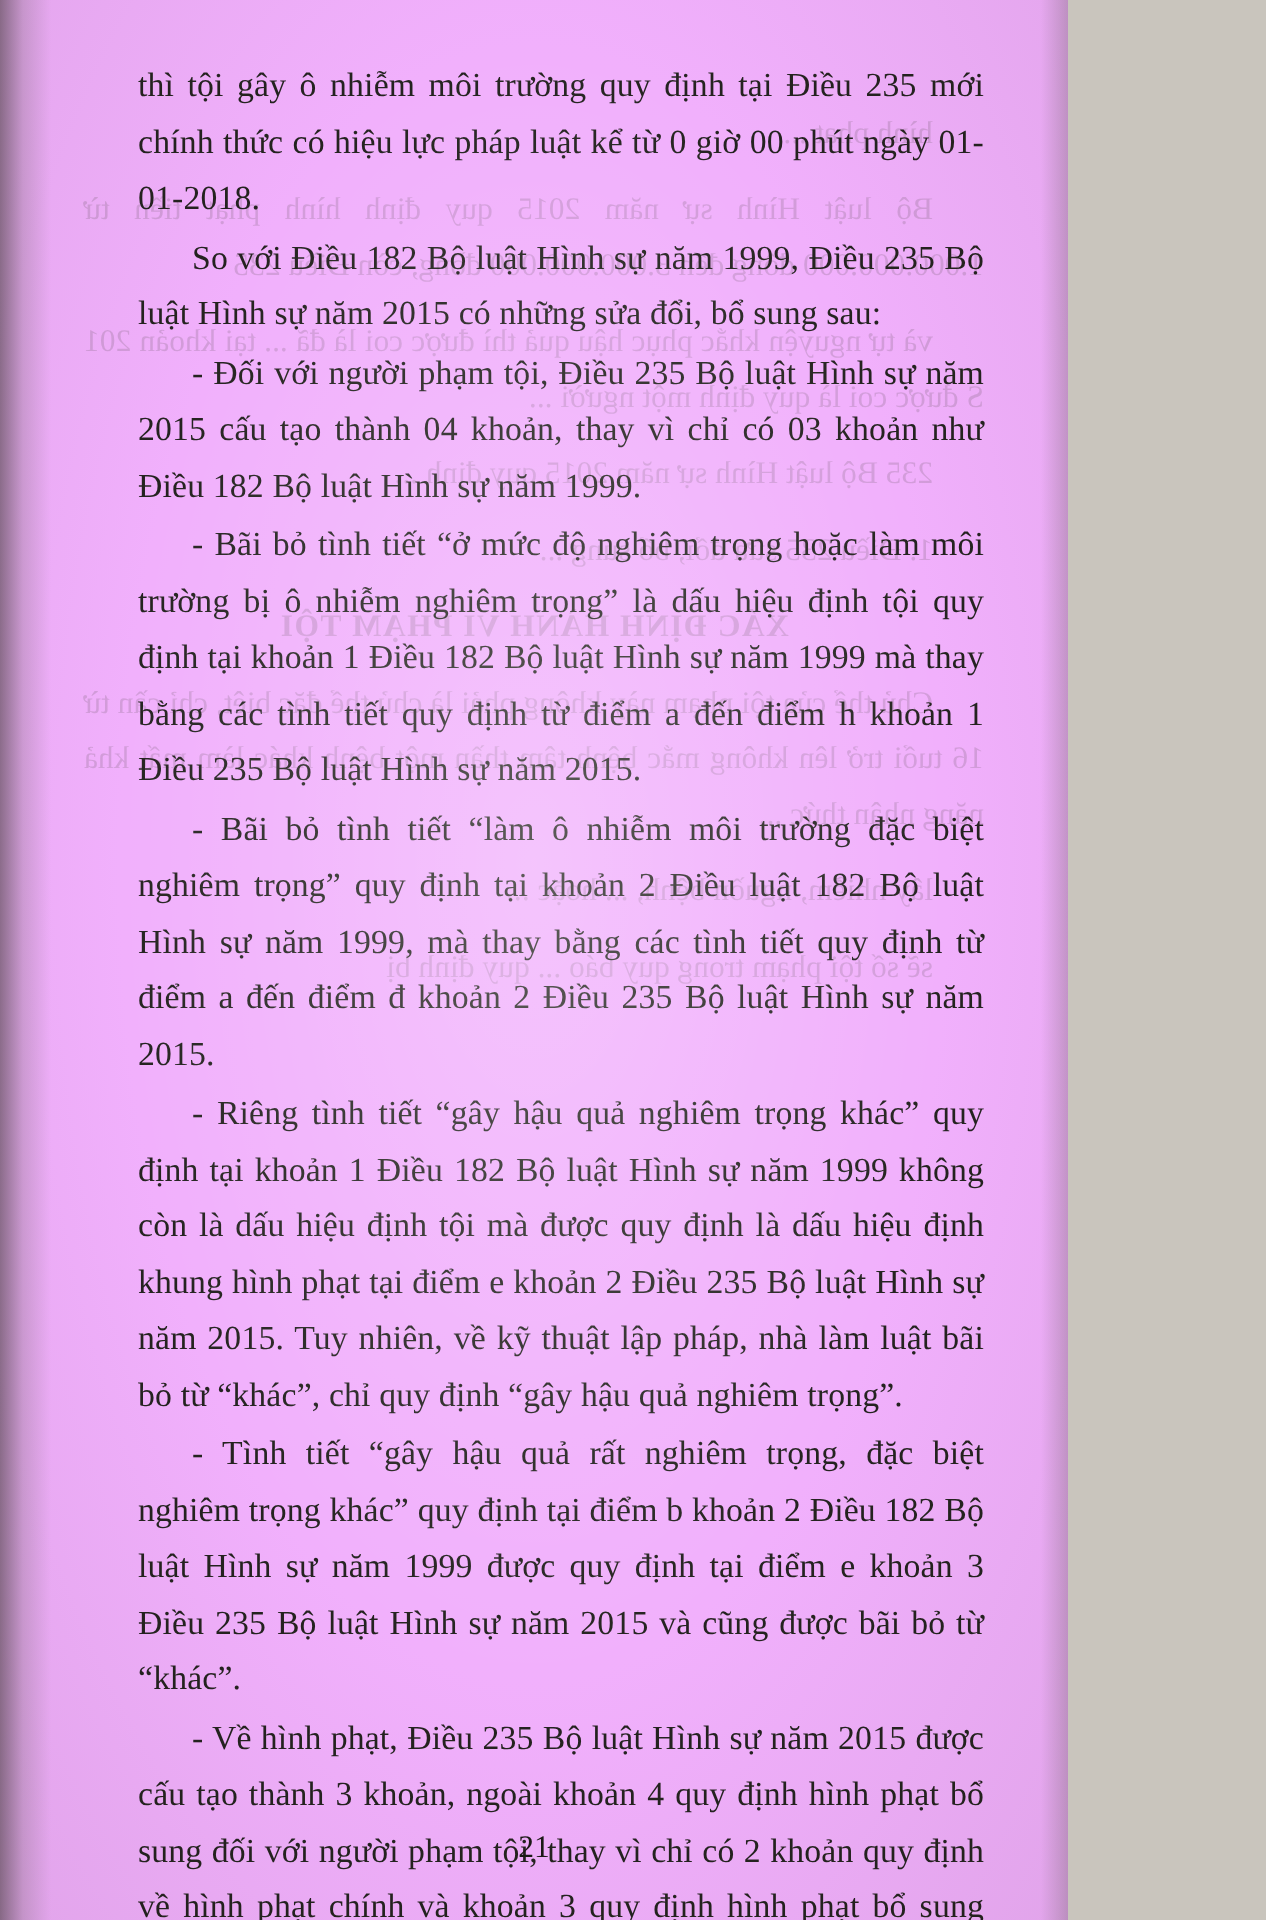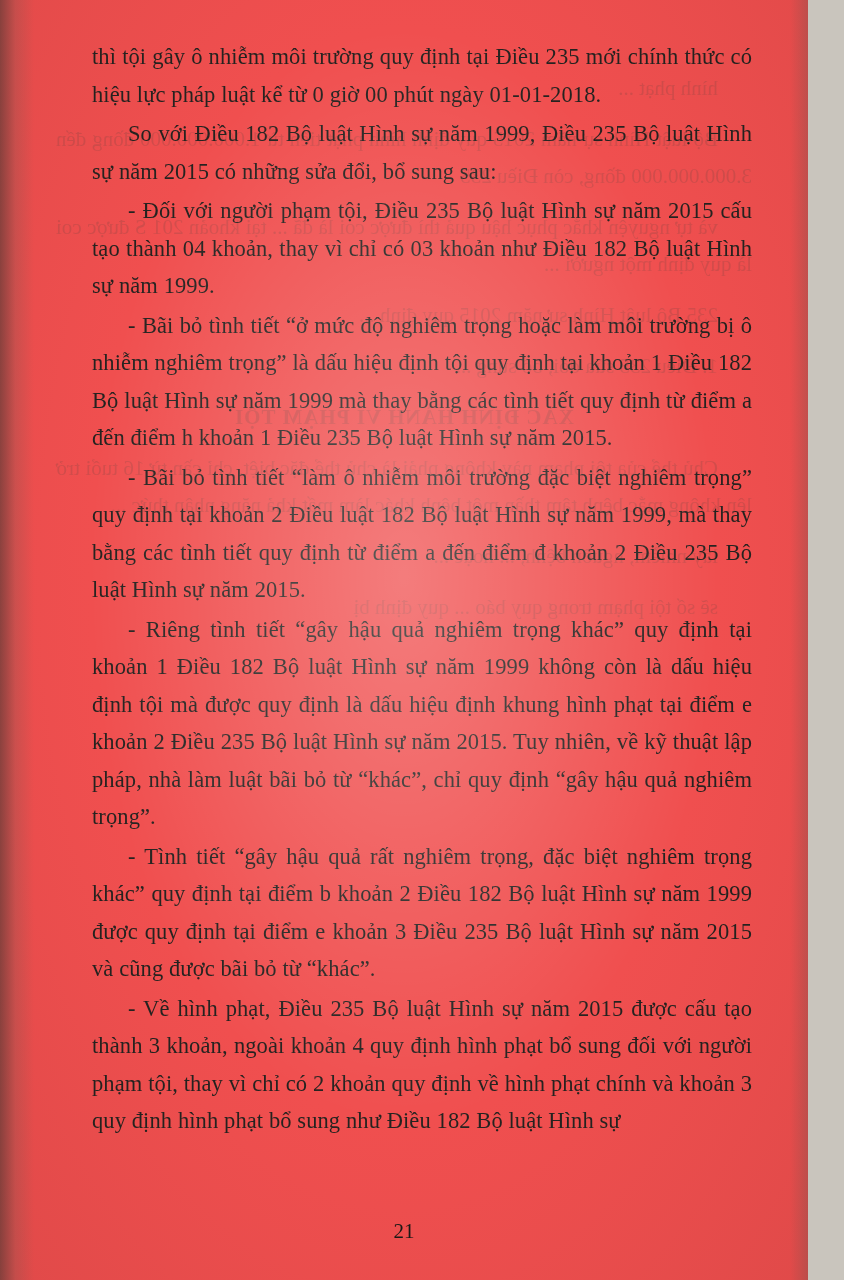--- a/index.html
+++ b/index.html
@@ -8,23 +8,23 @@
   }
   body {
     width: 844px;
     height: 1280px;
     background: #c9c5bd;
     font-family: "Liberation Serif", serif;
     overflow: hidden;
   }
   .page {
     position: relative;
-    width: 808px;
+    width: 712px;
     height: 1280px;
-    background: #ef4444;
+    background: #f0abfc;
     box-sizing: border-box;
     overflow: hidden;
     padding-left: 36px;
   }
   
   .page::before {
     content: "";
     position: absolute;
     inset: 0;
     background:

